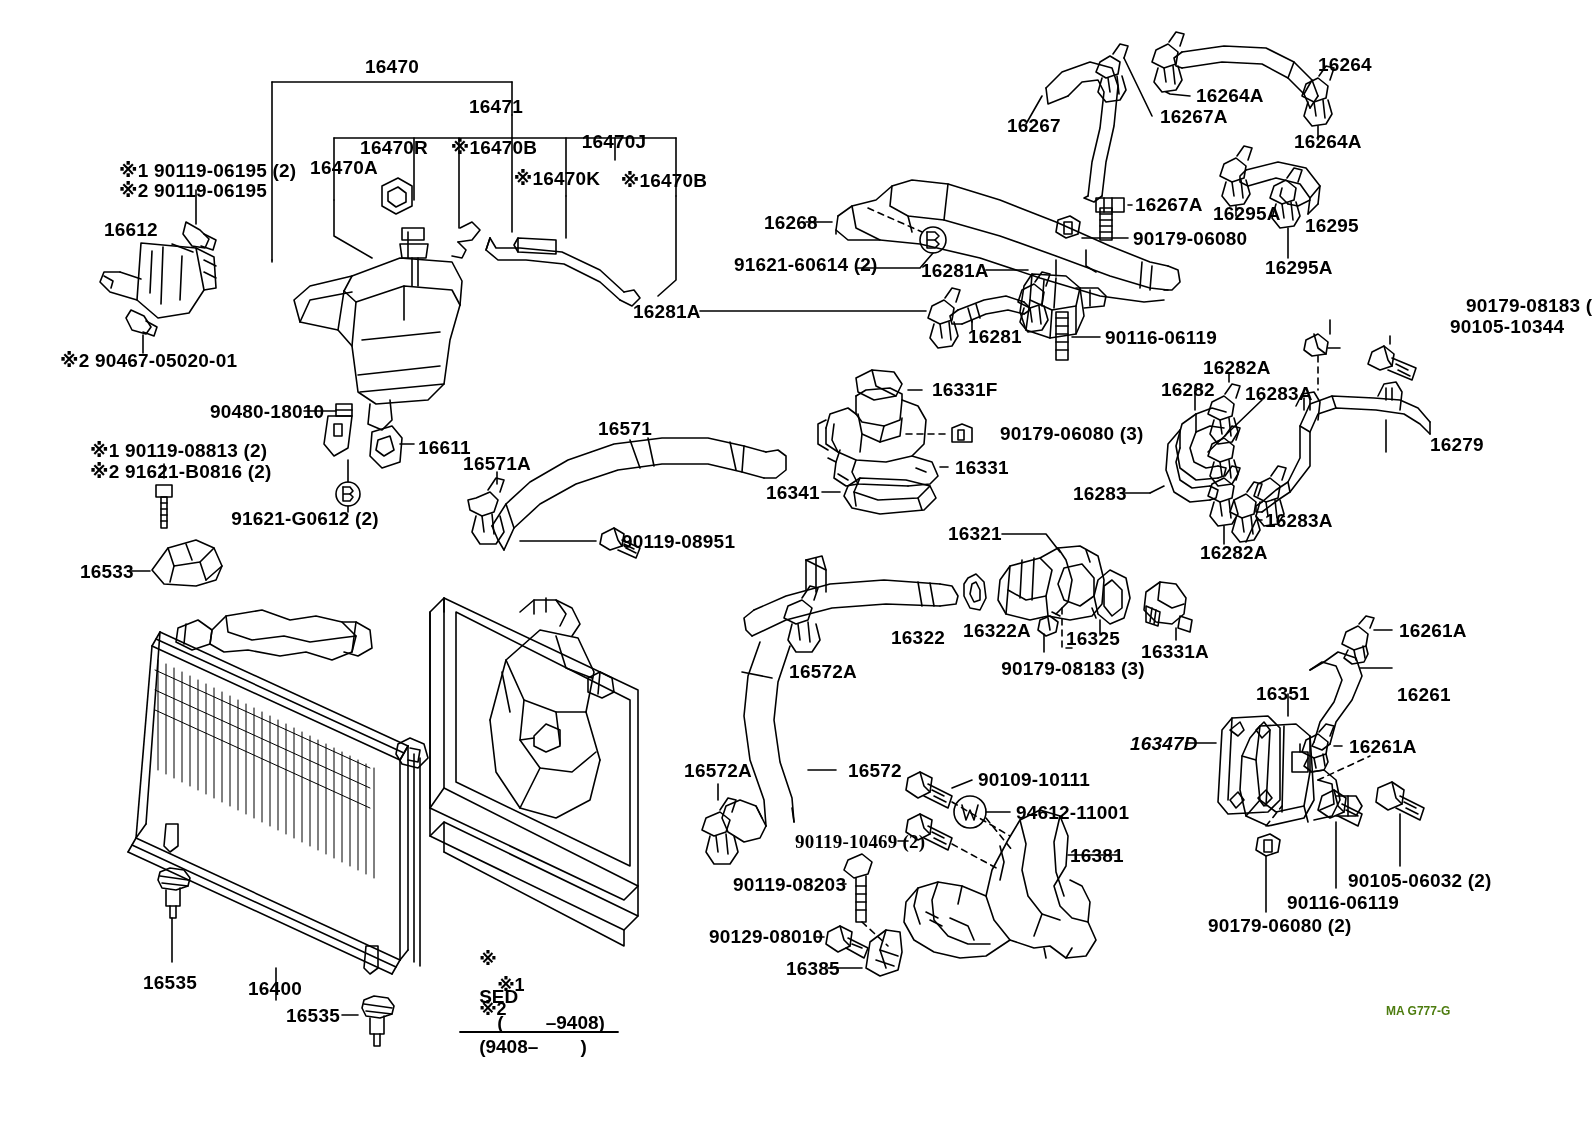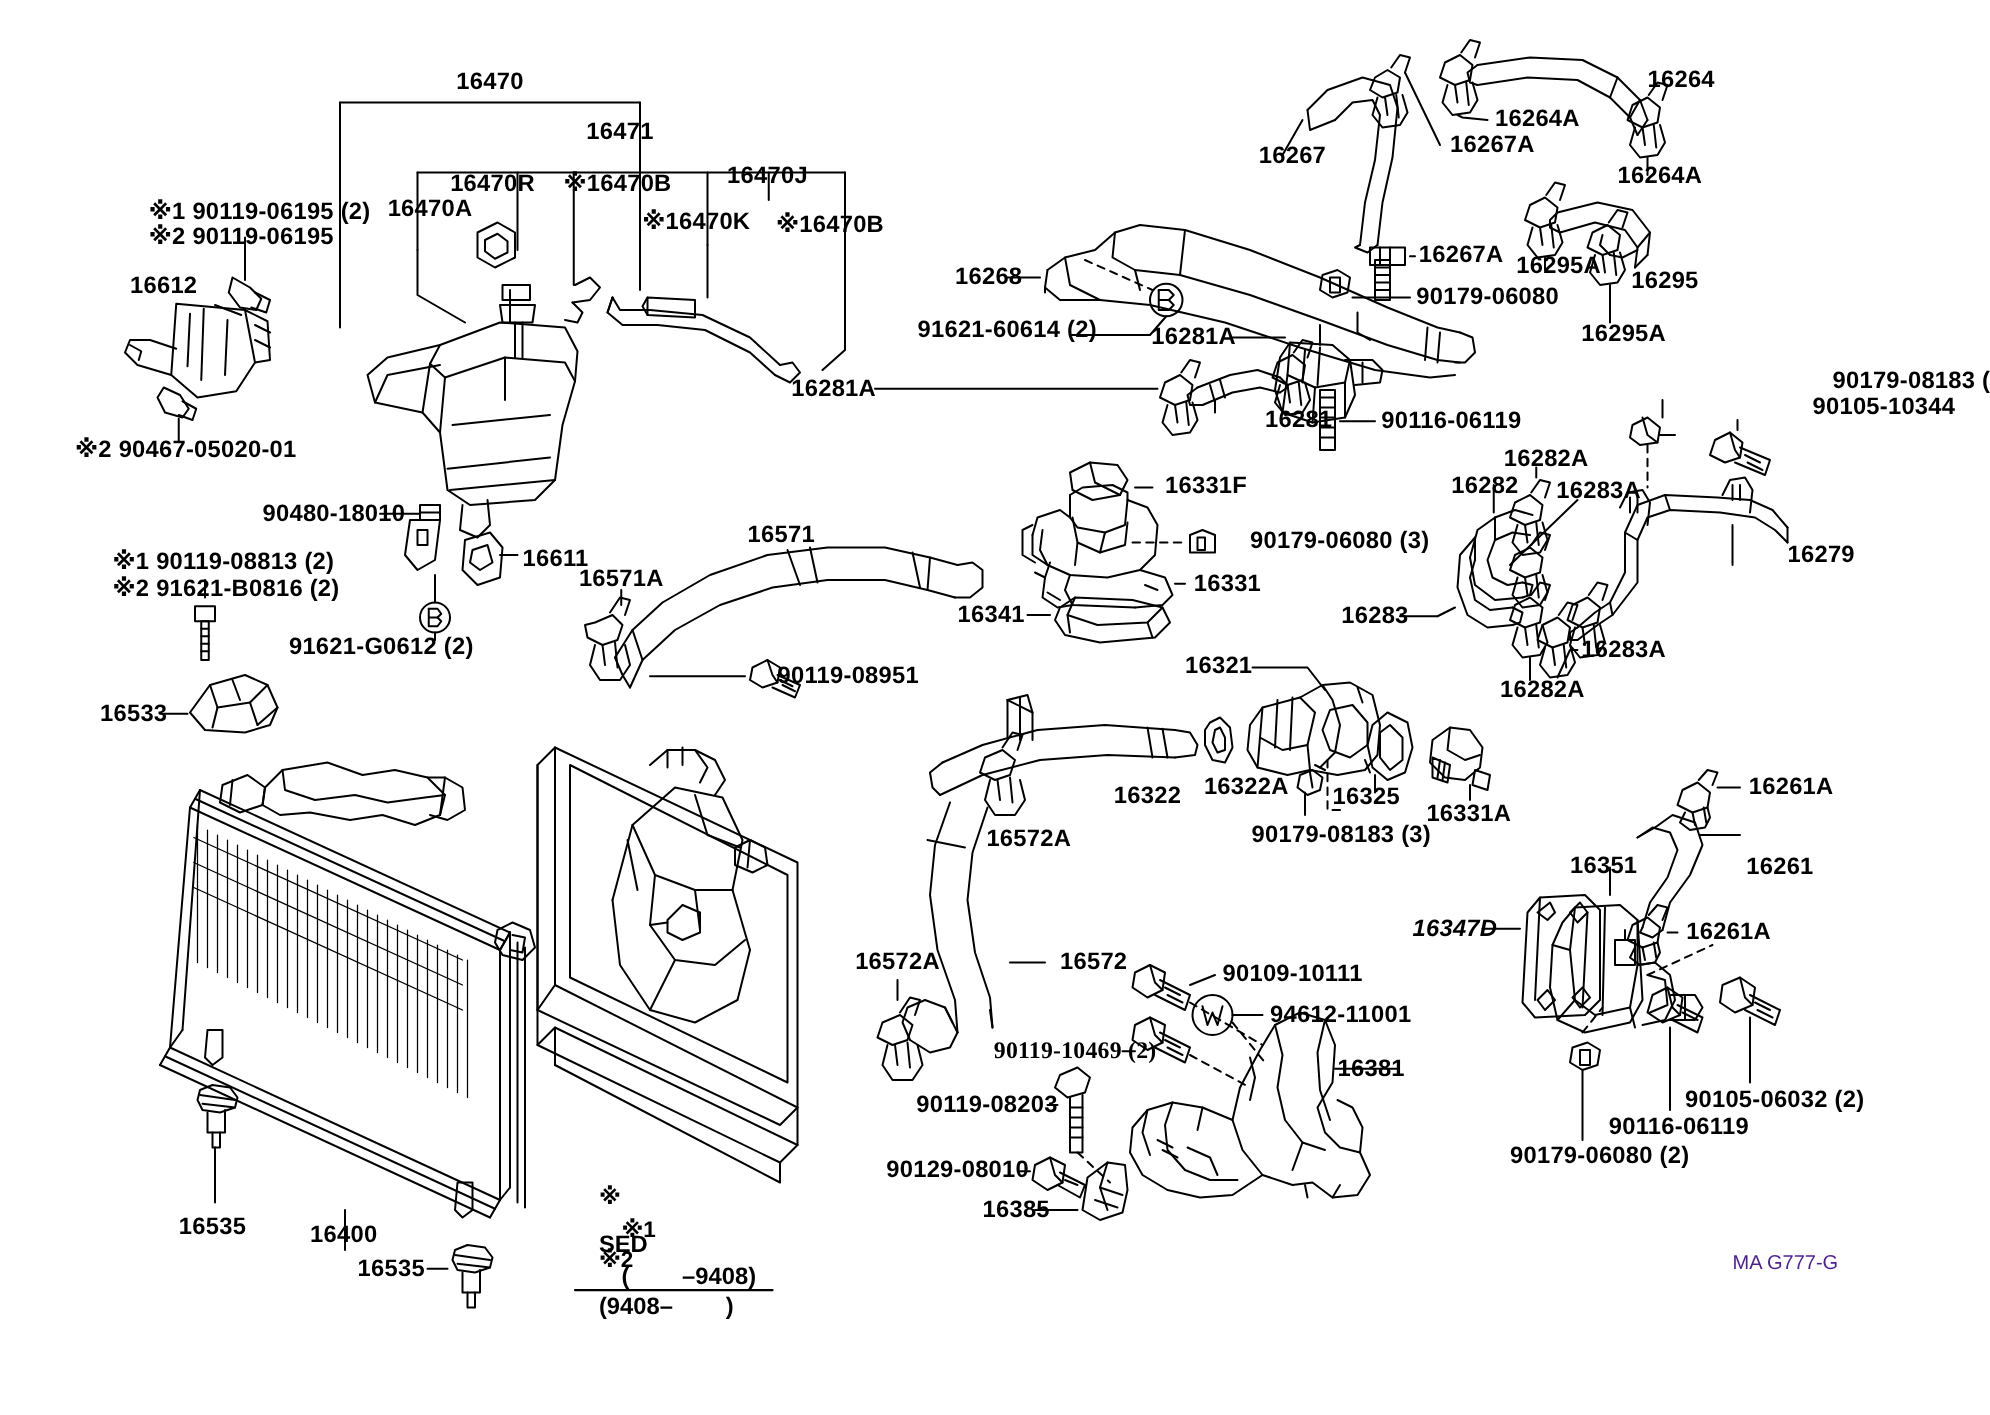--- a/index.html
+++ b/index.html
@@ -39,23 +39,23 @@
     font-size: 19px;
     font-weight: 700;
     color: #000;
     white-space: pre;
     line-height: 1;
     transform: translateY(-50%);
   }
   .code {
     position: absolute;
     font-family: "Liberation Sans", "DejaVu Sans", sans-serif;
-    font-size: 16px;
-    font-weight: 400;
-    color: #4c1d95;
+    font-size: 12px;
+    font-weight: 700;
+    color: #4d7c0f;
     white-space: nowrap;
     transform: translateY(-50%);
   }
   .mk { font-size: 18px; }
 </style>
 </head>
 <body>
 
 <div id="sheet">
 
@@ -834,21 +834,21 @@
       <div class="lbl" style="left: 1160px; top: 116px;">16267A</div>
       <div class="lbl" style="left: 1135px; top: 204px;">16267A</div>
       <div class="lbl" style="left: 1213px; top: 213px;">16295A</div>
       <div class="lbl" style="left: 1305px; top: 225px;">16295</div>
       <div class="lbl" style="left: 1265px; top: 267px;">16295A</div>
       <div class="lbl" style="left: 764px; top: 222px;">16268</div>
       <div class="lbl" style="left: 1133px; top: 238px;">90179-06080</div>
       <div class="lbl" style="left: 734px; top: 264px;">91621-60614 (2)</div>
       <div class="lbl" style="left: 921px; top: 270px;">16281A</div>
       <div class="lbl" style="left: 633px; top: 311px;">16281A</div>
-      <div class="lbl" style="left: 968px; top: 336px; margin-left: 44px;">16281</div>
+      <div class="lbl" style="left: 968px; top: 336px;">16281</div>
       <div class="lbl" style="left: 1105px; top: 337px;">90116-06119</div>
       <div class="lbl" style="left: 1466px; top: 305px;">90179-08183 (2)</div>
       <div class="lbl" style="left: 1450px; top: 326px;">90105-10344</div>
       <div class="lbl" style="left: 1203px; top: 367px;">16282A</div>
       <div class="lbl" style="left: 1161px; top: 389px;">16282</div>
       <div class="lbl" style="left: 1245px; top: 393px;">16283A</div>
       <div class="lbl" style="left: 1398px; top: 444px; margin-left: 32px;">16279</div>
       <div class="lbl" style="left: 1073px; top: 493px;">16283</div>
       <div class="lbl" style="left: 1265px; top: 520px;">16283A</div>
       <div class="lbl" style="left: 1200px; top: 552px;">16282A</div>

